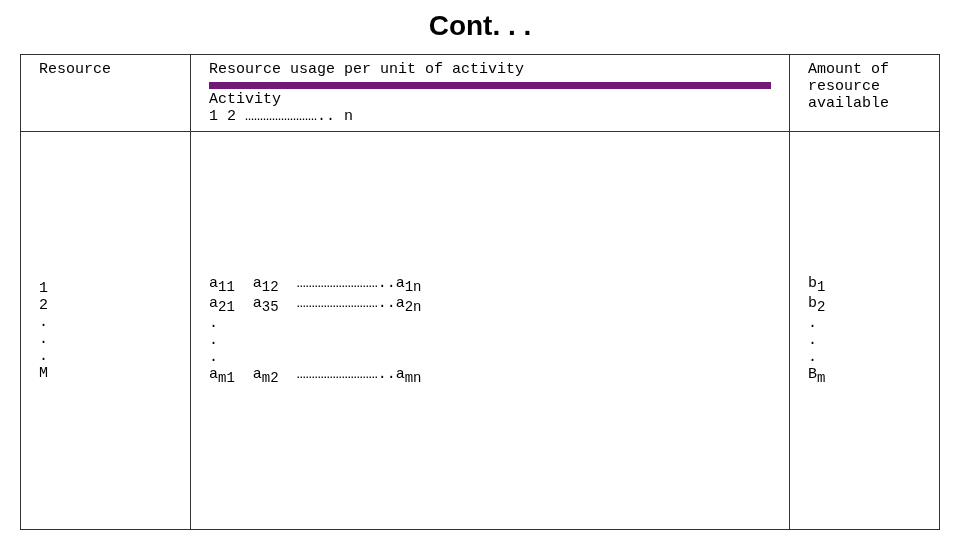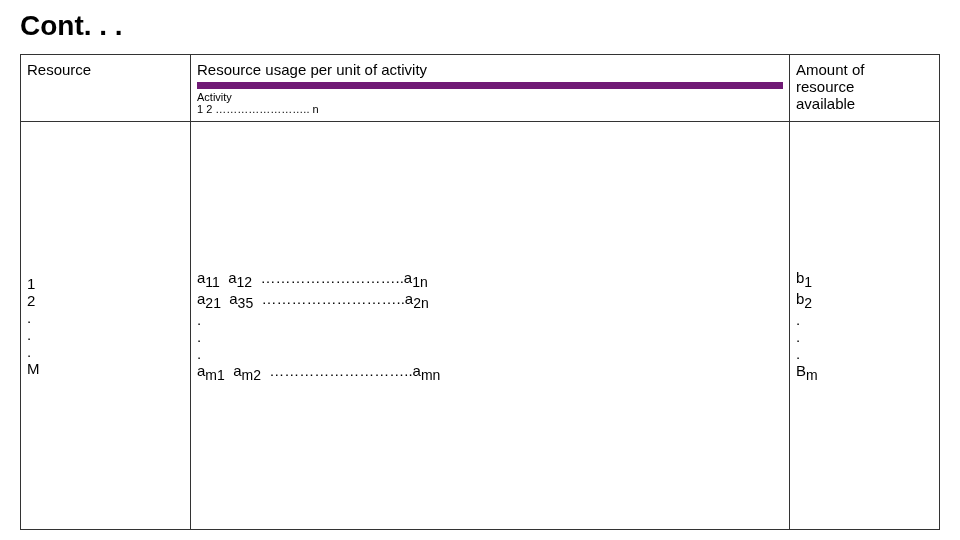--- a/index.html
+++ b/index.html
@@ -10,33 +10,34 @@
       height: 540px;
       overflow: hidden;
       display: flex;
       flex-direction: column;
       align-items: center;
       padding: 10px 20px;
     }
     .title {
       font-size: 28px;
       font-weight: bold;
-      text-align: left;
+      text-align: center;
       margin-bottom: 12px;
       width: 100%;
     }
     .main-table {
       border-collapse: collapse;
       width: 100%;
       flex: 1;
     }
     .main-table td, .main-table th {
       border: 1px solid #333;
-      padding: 6px 6px;
+      padding: 6px 18px;
       vertical-align: top;
+      font-family: Liberation Mono, monospace;
     }
     .header-row td {
       font-size: 15px;
     }
     .resource-col {
       width: 170px;
       font-size: 15px;
     }
     .usage-col {
       font-size: 15px;
@@ -45,21 +46,21 @@
       width: 150px;
       font-size: 15px;
     }
     .sub-header {
       border-bottom: 7px solid #701a75;
       padding-bottom: 4px;
       margin-bottom: 2px;
       font-size: 15px;
     }
     .sub-row {
-      font-size: 11px;
+      font-size: 15px;
     }
     .data-row td {
       font-size: 15px;
       vertical-align: middle;
     }
     .contrib-row td {
       font-size: 15px;
       vertical-align: middle;
     }
     .date-label {

